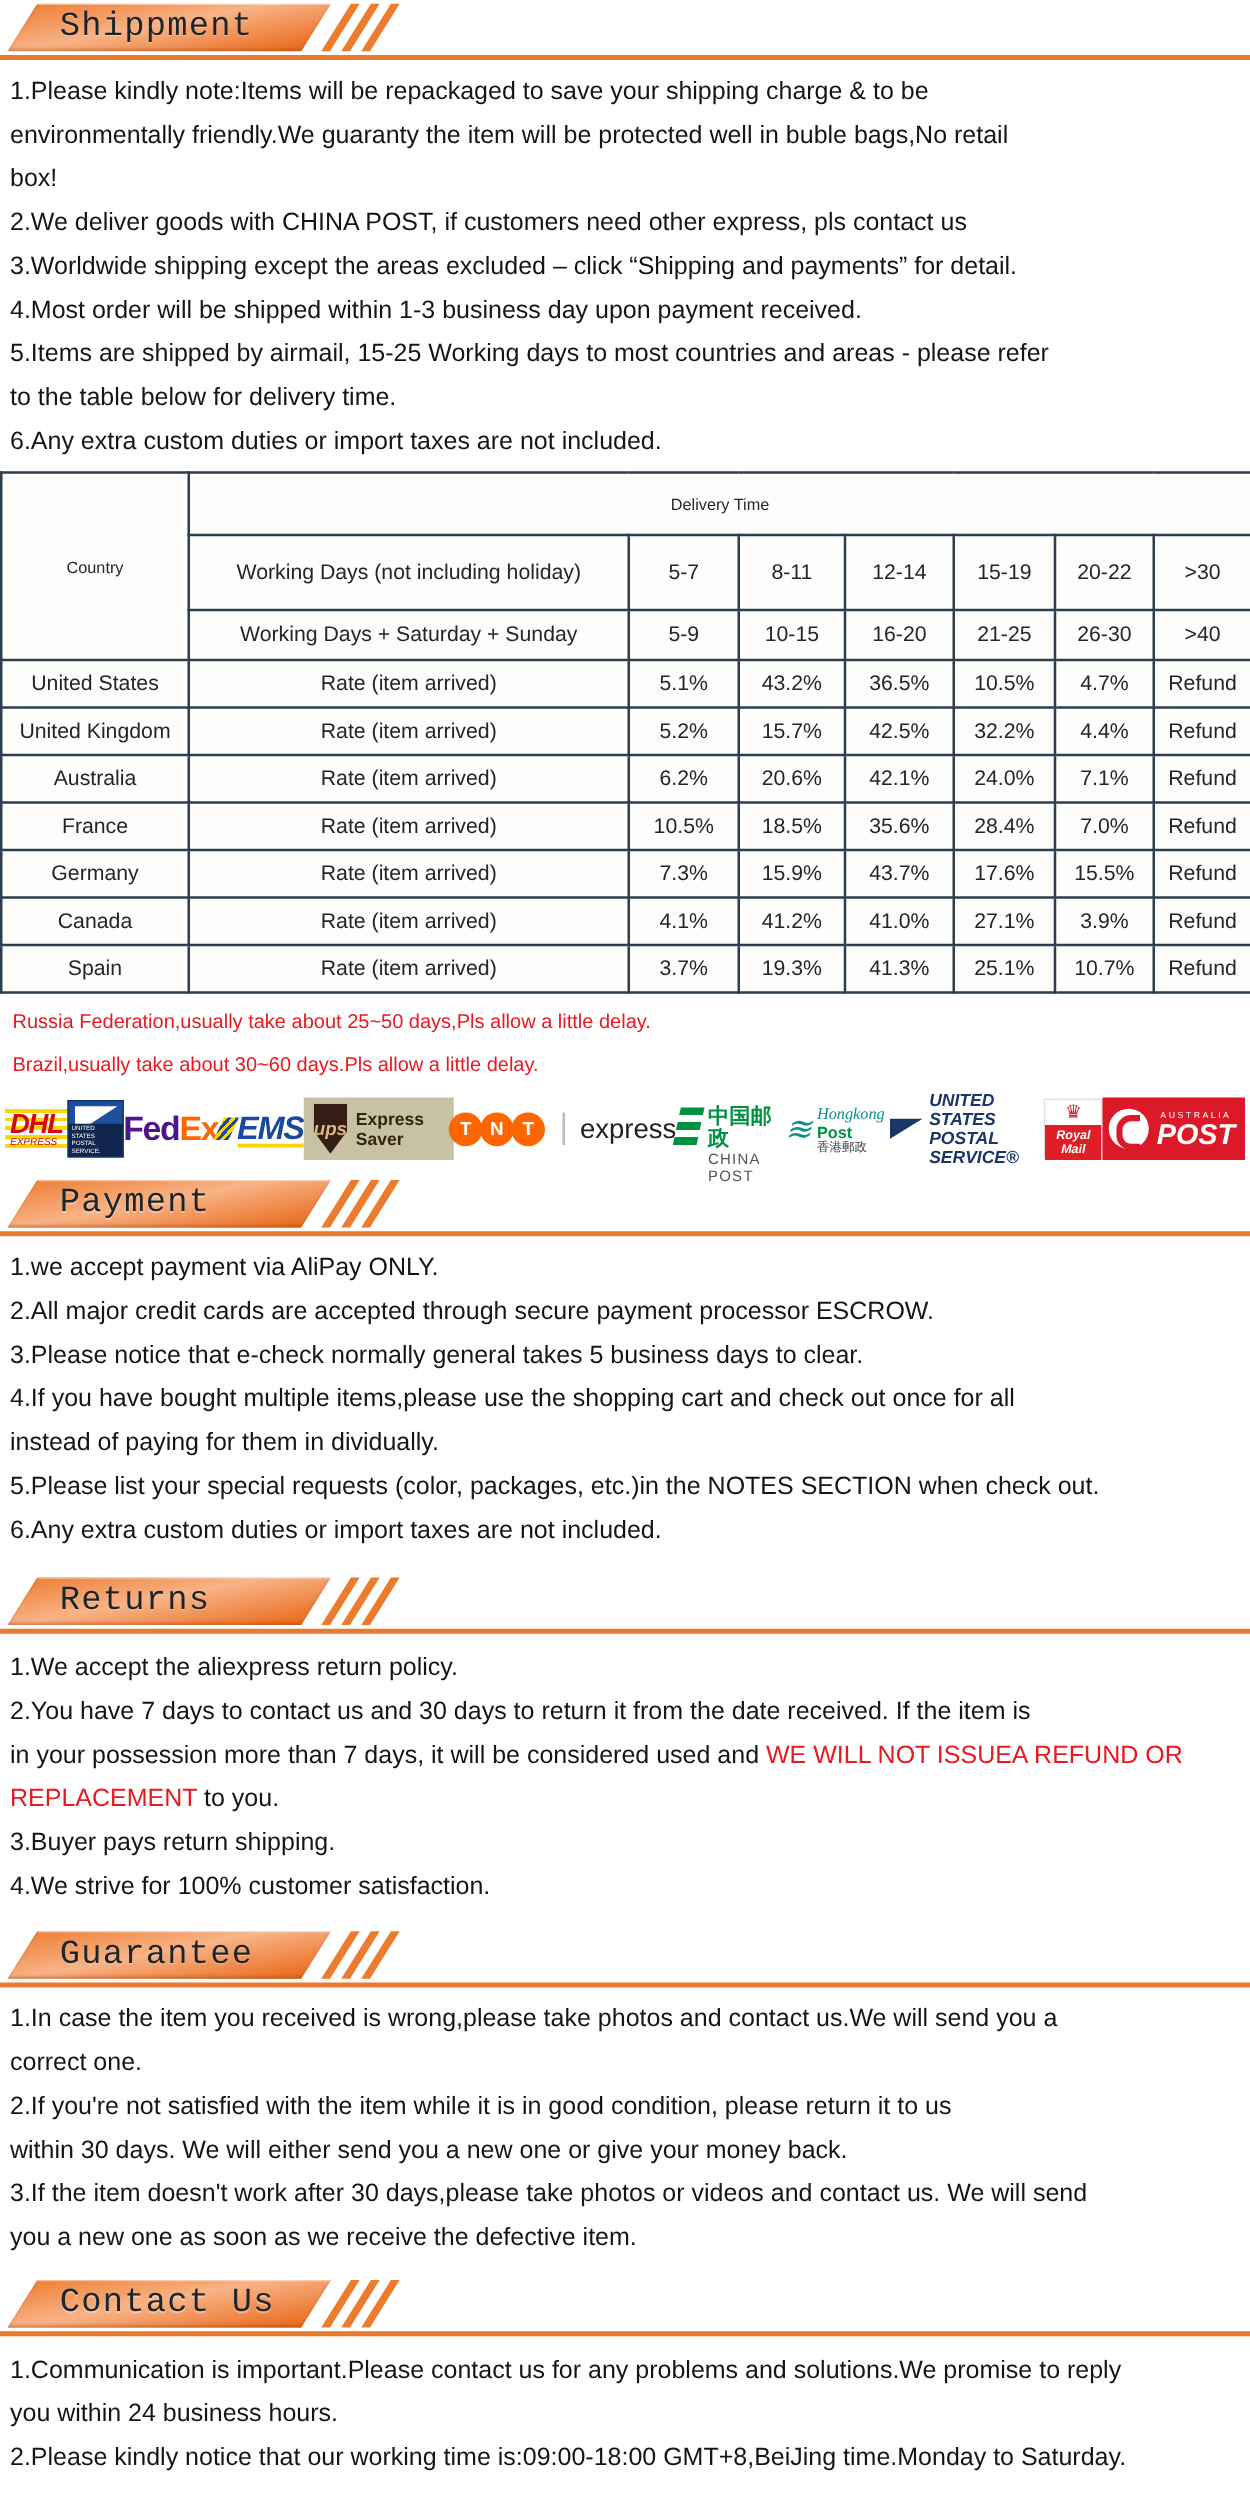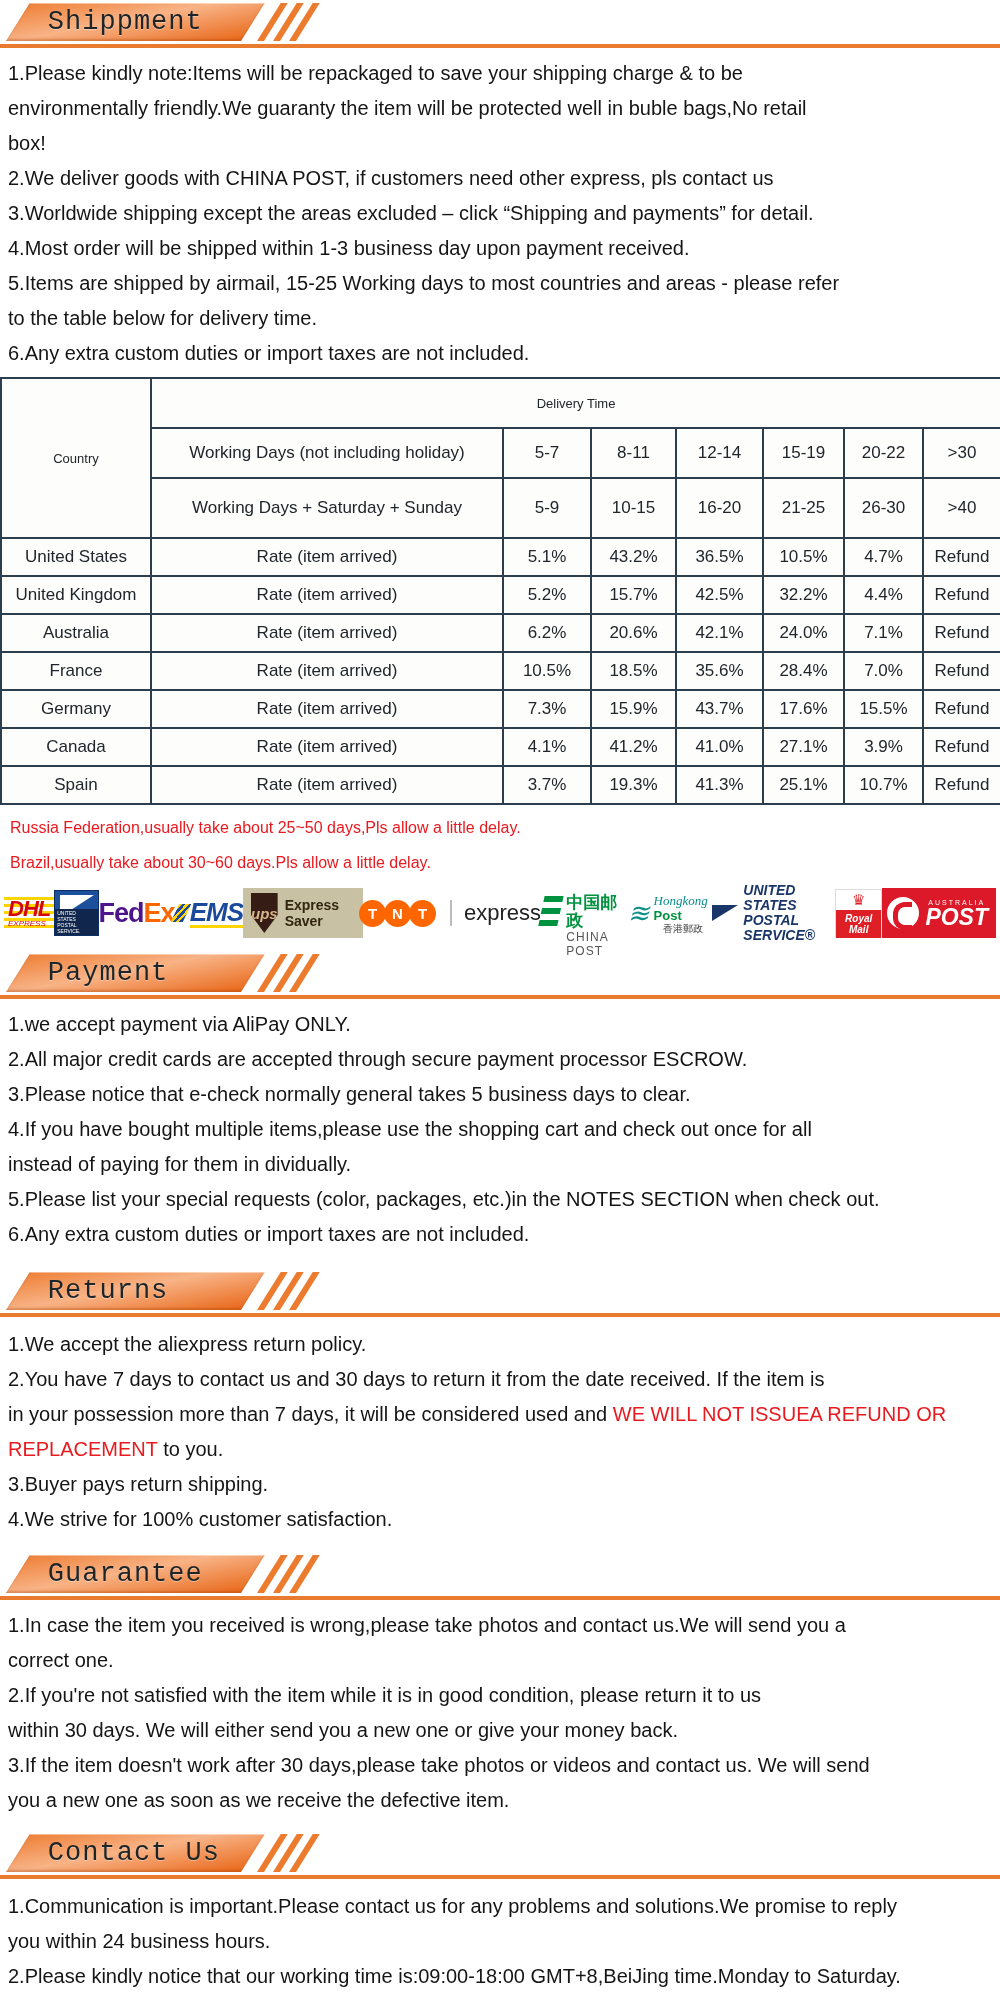--- a/index.html
+++ b/index.html
@@ -31,21 +31,21 @@
   .txt { padding:8px 0 0 8px; }
   .line { font-size:20px; line-height:35px; white-space:nowrap; }
   .red { color:#e8191f; }
   .notes { padding:5px 0 0 10px; }
   .notes .line { font-size:16px; line-height:35px; color:#e8191f; }
   
   table.delivery { border-collapse:collapse; table-layout:fixed; width:1000px; margin-top:6px;
     font-size:17px; color:#20262b; background:#fdfdfb; }
   table.delivery td { border:2px solid #2c3d4d; text-align:center; vertical-align:middle; overflow:hidden; }
   tr.h1 { height:50px; } tr.h1 td { font-size:13px; }
-  tr.h2 { height:50px; } tr.h3 { height:60px; }
+  tr.h2 { height:60px; } tr.h3 { height:40px; }
   tr.dr { height:38px; }
   
   .logo-strip { display:flex; align-items:center; justify-content:space-between; height:62px; padding:0 4px; margin-top:2px; }
   .logo { display:flex; flex-direction:column; align-items:center; justify-content:center; }
   .dhl { background:repeating-linear-gradient(180deg,#ffd400 0 3px,#ffffff 3px 7px); padding:2px 4px; }
   .dhl-word { font-style:italic; font-weight:900; font-size:22px; color:#d40511; letter-spacing:-1px; line-height:20px; }
   .dhl-sub { font-style:italic; font-size:8px; color:#d40511; align-self:flex-start; }
   .usps-box { width:58px; height:46px; background:#1c4f9c; border:1px solid #0e2f63; position:relative; }
   .usps-eagle { position:absolute; top:4px; left:5px; width:0; height:0;
     border-left:34px solid #ffffff; border-bottom:22px solid transparent; }
@@ -70,21 +70,21 @@
   .cnpost { flex-direction:row; gap:6px; }
   .cnpost-emblem { width:26px; height:34px; transform:skewX(-12deg);
     background:repeating-linear-gradient(180deg,#00923f 0 6px,#ffffff 6px 12px); }
   .cnpost-cn { font-size:17px; font-weight:700; color:#00923f; line-height:18px;margin-top:25px; }
   .cnpost-en { font-size:12px; color:#555; letter-spacing:1px; line-height:14px; }
   .hkpost { flex-direction:row; gap:4px; }
   .hk-swoosh { font-size:26px; color:#0a8f8a; font-style:italic; line-height:26px; }
   .hk-en { font-size:13px; line-height:15px; }
   .hk-en .a { font-style:italic; color:#0a8f8a; font-family:"Liberation Serif", serif; }
   .hk-en .b { font-weight:900; color:#00923f; }
-  .hk-cn { font-size:10px; color:#444; line-height:11px;text-align:center; }
+  .hk-cn { font-size:10px; color:#444; line-height:11px; }
   .uspsw { flex-direction:row; gap:5px; }
   .uspsw-eagle { width:0; height:0; border-left:26px solid #1a3668; border-bottom:16px solid transparent; }
   .uspsw-text { font-style:italic; font-weight:900; font-size:14px; color:#1a3668; line-height:15px; }
   .royal { width:62px; height:48px; border:1px solid #ddd; background:#fff; justify-content:flex-start; }
   .royal-crown { color:#df1f26; font-size:15px; line-height:20px; }
   .royal-band { background:#df1f26; color:#fff; font-weight:700; font-style:italic; font-size:10px;
     width:100%; text-align:center; padding:3px 0; margin-top:auto; }
   .aupost { flex-direction:row; background:#dc1928; padding:4px 8px 4px 5px; gap:6px; height:50px; }
   .au-ball { width:32px; height:32px; border-radius:50%; background:#fff; position:relative; }
   .au-ball::after { content:""; position:absolute; left:6px; top:5px; width:14px; height:18px;

